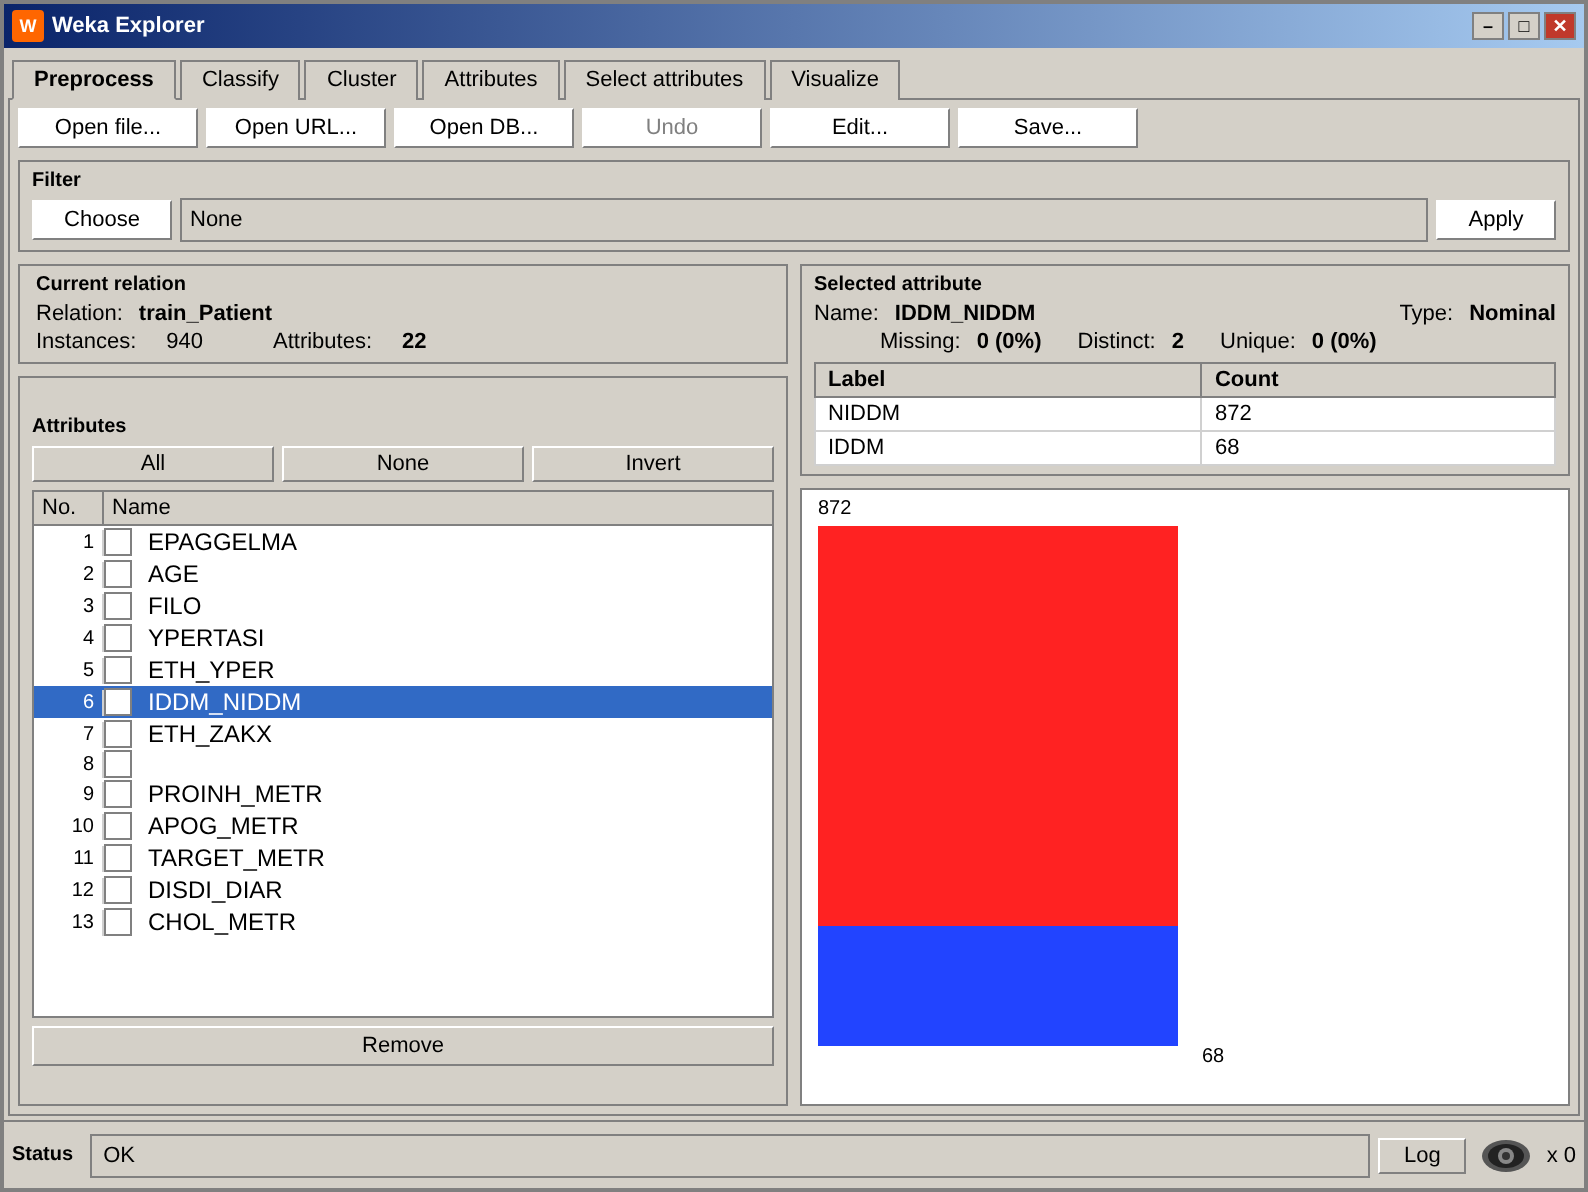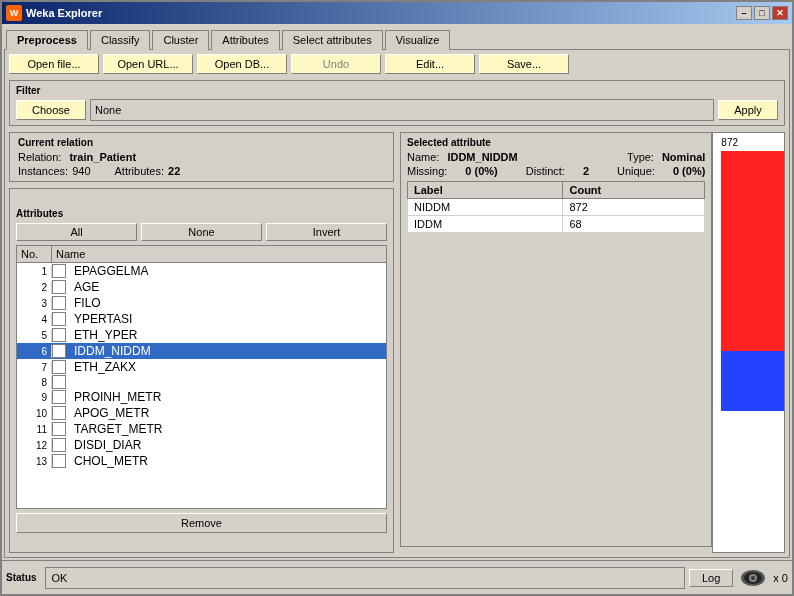--- a/index.html
+++ b/index.html
@@ -15,21 +15,21 @@
     .win-btn { width: 16px; height: 14px; background: #d4d0c8; border: 1px solid #808080; display: flex; align-items: center; justify-content: center; font-size: 9px; cursor: pointer; color: #000; font-weight: bold; }
     
     
     .tab-bar { display: flex; padding: 3px 4px 0; background: #d4d0c8; flex-shrink: 0; }
     .tab { padding: 3px 10px; border: 1px solid #808080; background: #d4d0c8; cursor: pointer; margin-right: 2px; border-bottom: none; position: relative; top: 1px; }
     .tab.active { background: #d4d0c8; border-bottom: 1px solid #d4d0c8; z-index: 2; font-weight: bold; }
     .tab-content-area { border: 1px solid #808080; background: #d4d0c8; flex: 1; display: flex; flex-direction: column; padding: 4px; margin: 0 2px; }
     
     
     .toolbar { display: flex; gap: 4px; margin-bottom: 6px; flex-shrink: 0; }
-    .btn { background: #fef9c3; border: 1px solid; border-color: #ffffff #808080 #808080 #ffffff; padding: 3px 12px; cursor: pointer; min-width: 90px; text-align: center; }
+    .btn { background: #ffffff; border: 1px solid; border-color: #ffffff #808080 #808080 #ffffff; padding: 3px 12px; cursor: pointer; min-width: 90px; text-align: center; }
     .btn.disabled { color: #808080; }
     .filter-row { display: flex; align-items: center; gap: 4px; }
     .filter-value { flex: 1; background: #d4d0c8; border: 1px solid #808080; padding: 2px 4px; height: 22px; display: flex; align-items: center; }
     
     
     .main-content { display: flex; gap: 6px; flex: 1; overflow: hidden; }
     
     
     .left-panel { display: flex; flex-direction: column; width: 385px; flex-shrink: 0; }
     .btn-row { display: flex; gap: 4px; margin-bottom: 4px; }
@@ -42,21 +42,21 @@
     .attr-rows { flex: 1; overflow-y: auto; overflow-x: hidden; }
     .attr-row { display: flex; align-items: center; cursor: pointer; }
     .attr-row.selected { background: #316ac5; color: white; }
     .attr-no { width: 35px; padding: 1px 4px; border-right: 1px solid #d0d0d0; flex-shrink: 0; text-align: right; font-size: 10px; }
     .attr-name { flex: 1; padding: 1px 6px; font-size: 12px; }
     .attr-checkbox { width: 14px; height: 14px; margin-right: 2px; flex-shrink: 0; border: 1px solid #808080; background: white; display: inline-block; }
     
     .remove-btn { margin-top: 4px; background: #d4d0c8; border: 1px solid; border-color: #ffffff #808080 #808080 #ffffff; padding: 3px; cursor: pointer; text-align: center; flex-shrink: 0; }
     
     
-    .right-panel { flex: 1; display: flex; flex-direction: row; }
+    .right-panel { flex: 1; display: flex; flex-direction: column; }
     
     .attr-data-table { width: 100%; border-collapse: collapse; margin-top: 4px; }
     .attr-data-table th { background: #d4d0c8; border: 1px solid #808080; padding: 2px 6px; text-align: left; }
     .attr-data-table td { border: 1px solid #d0d0d0; padding: 2px 6px; background: white; }
     
     
     .class-row { display: flex; align-items: center; gap: 4px; margin-bottom: 4px; flex-shrink: 0; }
     .class-select { flex: 1; height: 22px; border: 1px solid #808080; background: white; padding: 0 2px; }
     .visualize-all-btn { background: #d4d0c8; border: 1px solid; border-color: #ffffff #808080 #808080 #ffffff; padding: 3px 8px; cursor: pointer; white-space: nowrap; }
     
@@ -120,21 +120,21 @@
     <div class="main-content">
 
       <div class="left-panel">
 
         <div style="border:1px solid #808080; padding:4px 8px; margin-bottom:6px; flex-shrink:0;">
           <div style="font-size:10px; font-weight:bold; margin-bottom:3px;">Current relation</div>
           <div style="display:flex; gap:8px; margin-bottom:2px;">
             <span>Relation:</span>
             <span style="font-weight:bold;">train_Patient</span>
           </div>
-          <div style="display:flex; gap:4px;">
+          <div style="display:flex; gap:15px;">
             <span>Instances:</span>
             <span style="font-weight:normal;">940</span>
             <span style="margin-left:20px;">Attributes:</span>
             <span style="font-weight:bold;">22</span>
           </div>
         </div>
 
         <div style="border:1px solid #808080; padding:19px 6px; flex:1; display:flex; flex-direction:column;">
           <div style="font-size:10px; font-weight:bold; margin-bottom:4px;">Attributes</div>
           <div class="btn-row">
@@ -222,21 +222,21 @@
       <div class="right-panel">
 
         <div style="border:1px solid #808080; padding:4px 6px; margin-bottom:6px; flex-shrink:0;">
           <div style="font-size:10px; font-weight:bold; margin-bottom:3px;">Selected attribute</div>
           <div style="display:flex; gap:8px; margin-bottom:2px; flex-wrap:wrap;">
             <span>Name:</span>
             <span style="font-weight:bold;">IDDM_NIDDM</span>
             <span style="margin-left:auto;">Type:</span>
             <span style="font-weight:bold;">Nominal</span>
           </div>
-          <div style="display:flex; gap:18px; margin-bottom:4px; flex-wrap:wrap;">
+          <div style="display:flex; gap:8px; margin-bottom:4px; flex-wrap:wrap;margin-left:33px;">
             <span>Missing:</span>
             <span style="font-weight:bold;">0 (0%)</span>
             <span style="margin-left:10px;">Distinct:</span>
             <span style="font-weight:bold;">2</span>
             <span style="margin-left:10px;text-align:right;">Unique:</span>
             <span style="font-weight:bold;">0 (0%)</span>
           </div>
           <table class="attr-data-table">
             <thead>
               <tr>

